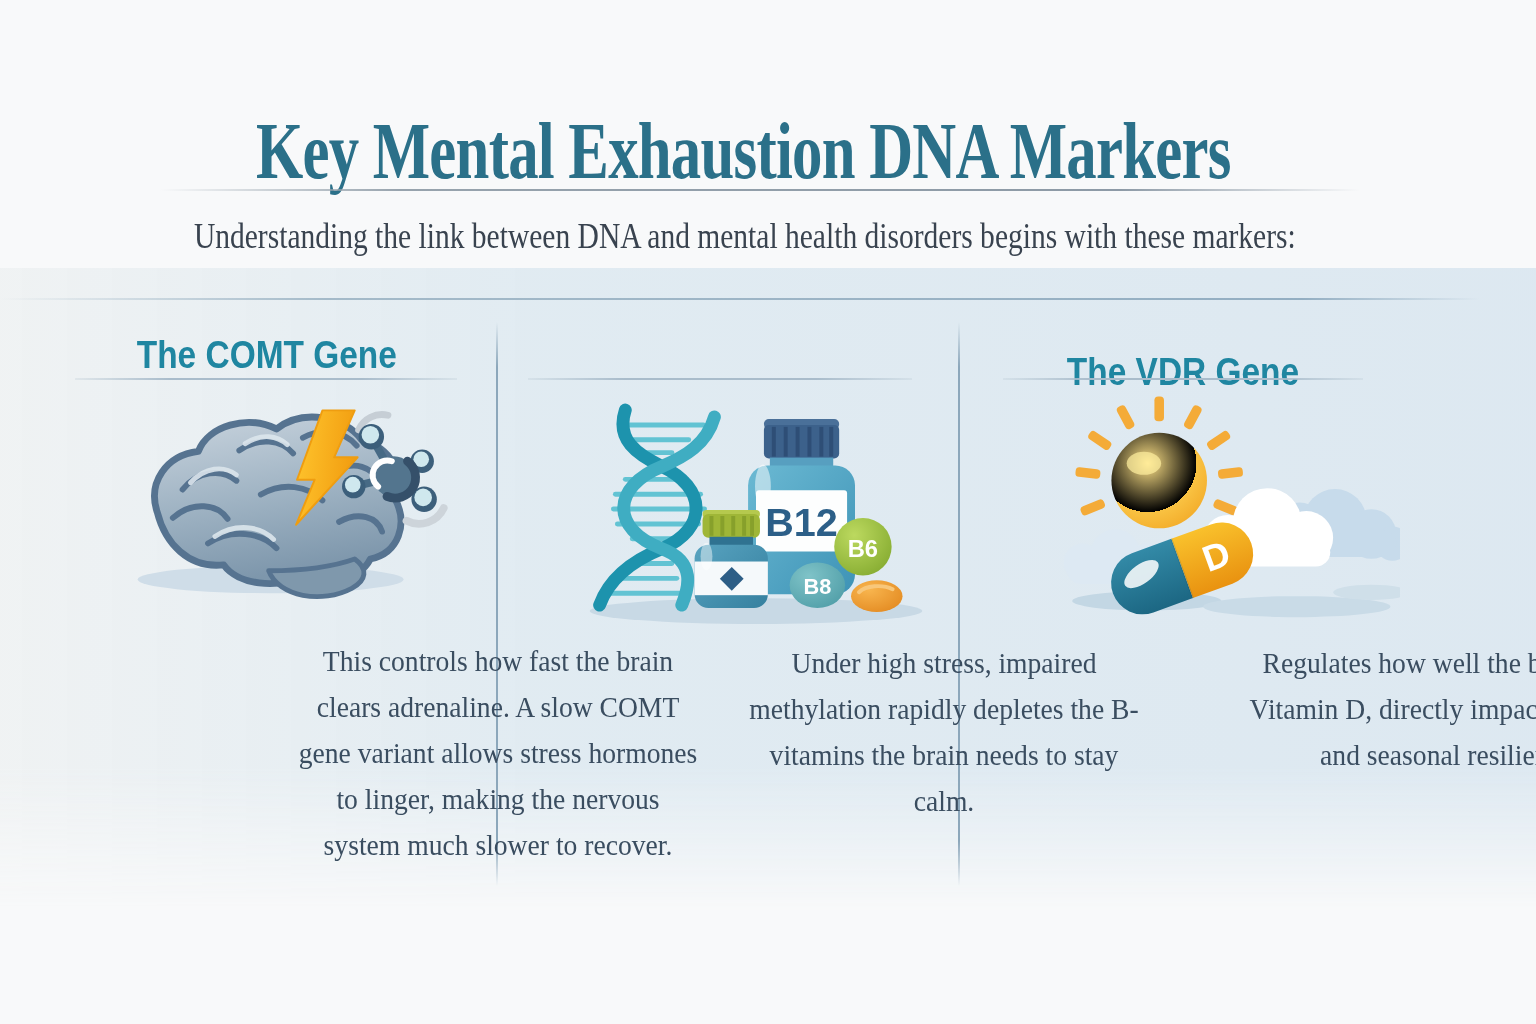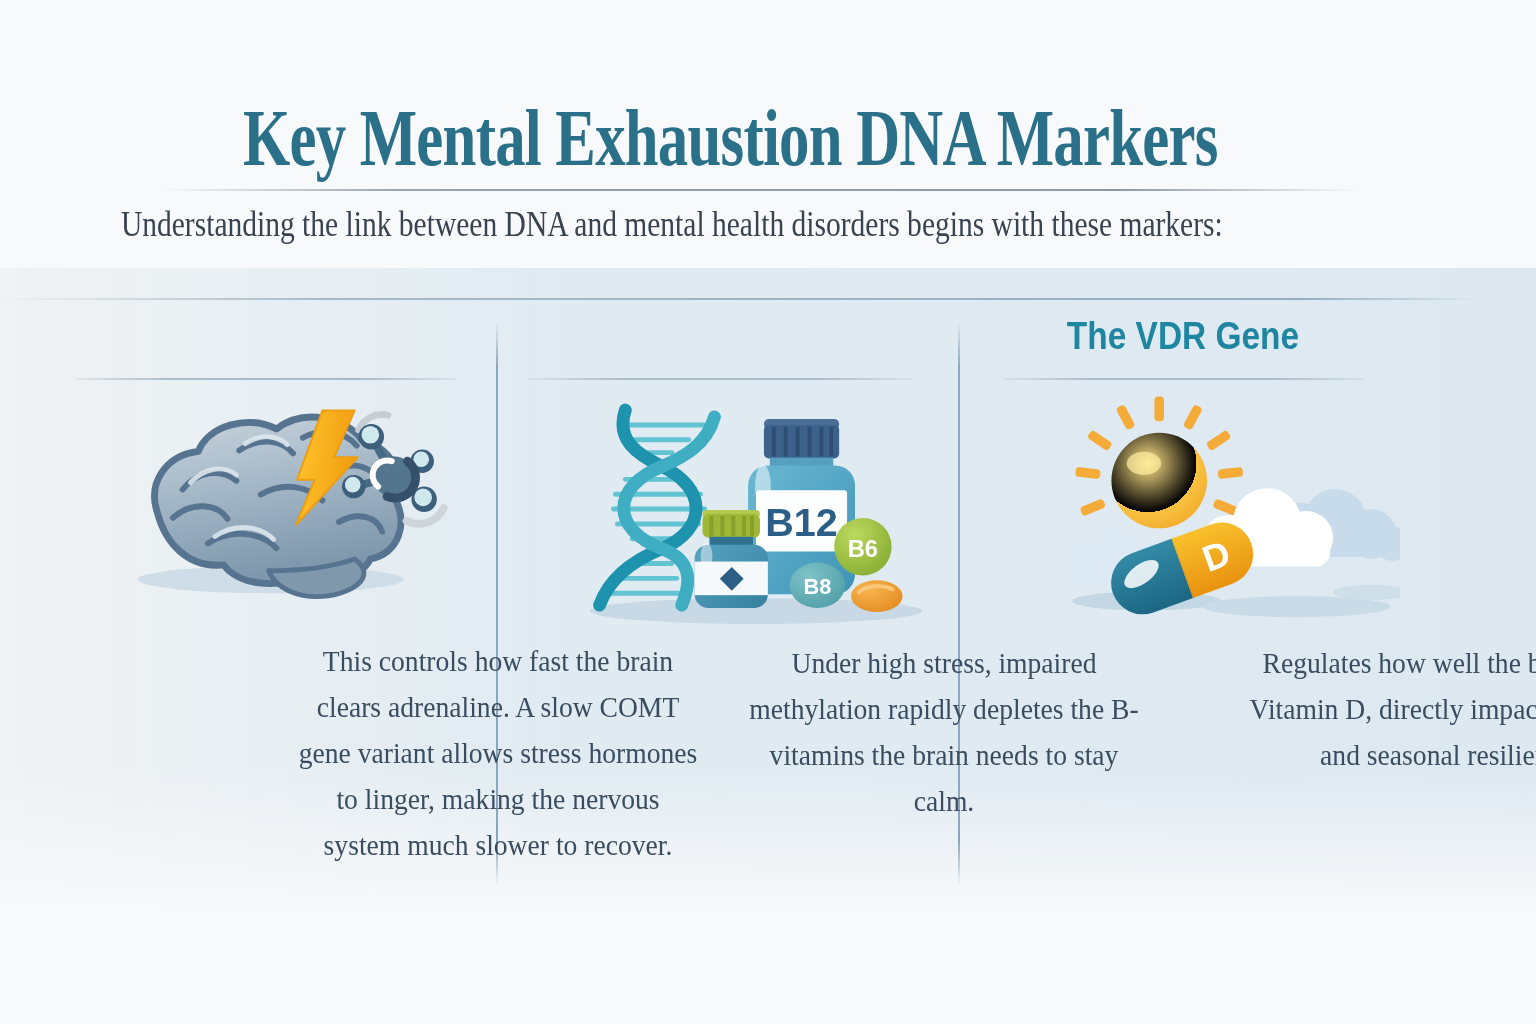--- a/index.html
+++ b/index.html
@@ -5,35 +5,35 @@
   html,body{margin:0;padding:0;background:#fafbfb;}
   .canvas{position:relative;width:1536px;height:1024px;overflow:hidden;
           font-family:"Liberation Serif", serif;background:#f8f9fa;}
   
   .band{position:absolute;left:0;top:268px;width:1536px;height:640px;
         background:linear-gradient(to right, rgba(238,241,242,.9), rgba(223,234,241,.95) 35%, rgba(219,231,240,.95));
         -webkit-mask-image:linear-gradient(to bottom,#000 0,#000 78%,transparent 100%);
         mask-image:linear-gradient(to bottom,#000 0,#000 78%,transparent 100%);}
   .band-topline{position:absolute;left:0;top:298px;width:1480px;height:2px;
         background:linear-gradient(to right, rgba(168,188,202,0), #a4bac9 22%, #93aec2 88%, rgba(160,180,196,0) 100%);}
-  .title{position:absolute;left:0;top:88px;width:1452px;margin:4px;text-align:center;
+  .title{position:absolute;left:0;top:88px;width:1452px;margin:17px;text-align:center;
          font-size:80px;line-height:92px;font-weight:700;color:#2b7089;letter-spacing:-1px;}
   .squish{display:inline-block;transform:scaleX(0.76);transform-origin:center;white-space:nowrap;}
   .title-rule{position:absolute;left:160px;top:189px;width:1200px;height:2px;
          background:linear-gradient(to right, rgba(150,160,170,0), #97a3ad 20%, #8d9aa6 80%, rgba(150,160,170,0));}
-  .subtitle{position:absolute;left:0;top:202px;width:1466px;margin:0;
+  .subtitle{position:absolute;left:0;top:202px;width:1466px;margin:12px;text-align:center;
          font-size:36px;line-height:44px;font-weight:500;color:#39434f;}
   .subtitle .squish{transform:scaleX(0.82);}
   .vdiv{position:absolute;top:322px;width:2px;height:564px;
         background:linear-gradient(to bottom, rgba(140,167,187,0), #8ca7bb 8%, #8ca7bb 92%, rgba(140,167,187,0));}
   .vdiv1{left:496px;} .vdiv2{left:958px;}
   .col-heading{position:absolute;margin:0;text-align:center;font-family:"Liberation Sans", sans-serif;
         font-size:38px;line-height:44px;font-weight:700;color:#1f86a1;}
   .col-heading .squish{transform:scaleX(0.88);}
-  .h1c{left:75px;top:333px;width:384px;} .h2c{left:528px;top:333px;width:384px;} .h3c{left:1003px;top:314px;width:360px;}
+  .h1c{left:75px;top:333px;width:384px;} .h2c{left:528px;top:333px;width:384px;} .h3c{left:1003px;top:350px;width:360px;}
   .h-rule{position:absolute;height:2px;top:378px;
         background:linear-gradient(to right, rgba(170,188,200,.2), #a9bccb 25%, #a9bccb 75%, rgba(170,188,200,.2));}
   .r1{left:75px;width:382px;} .r2{left:528px;width:384px;} .r3{left:1003px;width:360px;}
   .illus{position:absolute;}
   .i1{left:122px;top:396px;} .i2{left:558px;top:392px;} .i3{left:1056px;top:392px;}
   .col-body{position:absolute;margin:0;text-align:center;font-size:30px;line-height:46px;
         color:#3a4d60;}
   .col-body.inner{transform:scaleX(0.92);transform-origin:center top;}
   .b1{left:58px;top:638px;width:440px;}
   .b2{left:508px;top:640px;width:436px;}
@@ -48,20 +48,21 @@
   <div class="band"></div>
   <div class="band-topline"></div>
 
   <h1 class="title"><span class="squish">Key Mental Exhaustion DNA Markers</span></h1>
   <div class="title-rule"></div>
   <p class="subtitle"><span class="squish">Understanding the link between DNA and mental health disorders begins with these markers:</span></p>
 
   <div class="vdiv vdiv1"></div>
   <div class="vdiv vdiv2"></div>
 
+  <h2 class="col-heading h1c"><span class="squish">The COMT Gene</span></h2>
   <div class="h-rule r1"></div>
 
   <svg class="illus i1" width="352" height="236" viewBox="0 0 360 240">
     <defs>
       <linearGradient id="brainG" x1="0" y1="0" x2="0.25" y2="1">
         <stop offset="0" stop-color="#c9d4de"></stop>
           <stop offset="0.55" stop-color="#9fb3c3"></stop>
           <stop offset="1" stop-color="#7e97ac"></stop>
       </linearGradient>
       <linearGradient id="boltG" x1="0" y1="0" x2="1" y2="0.2">

